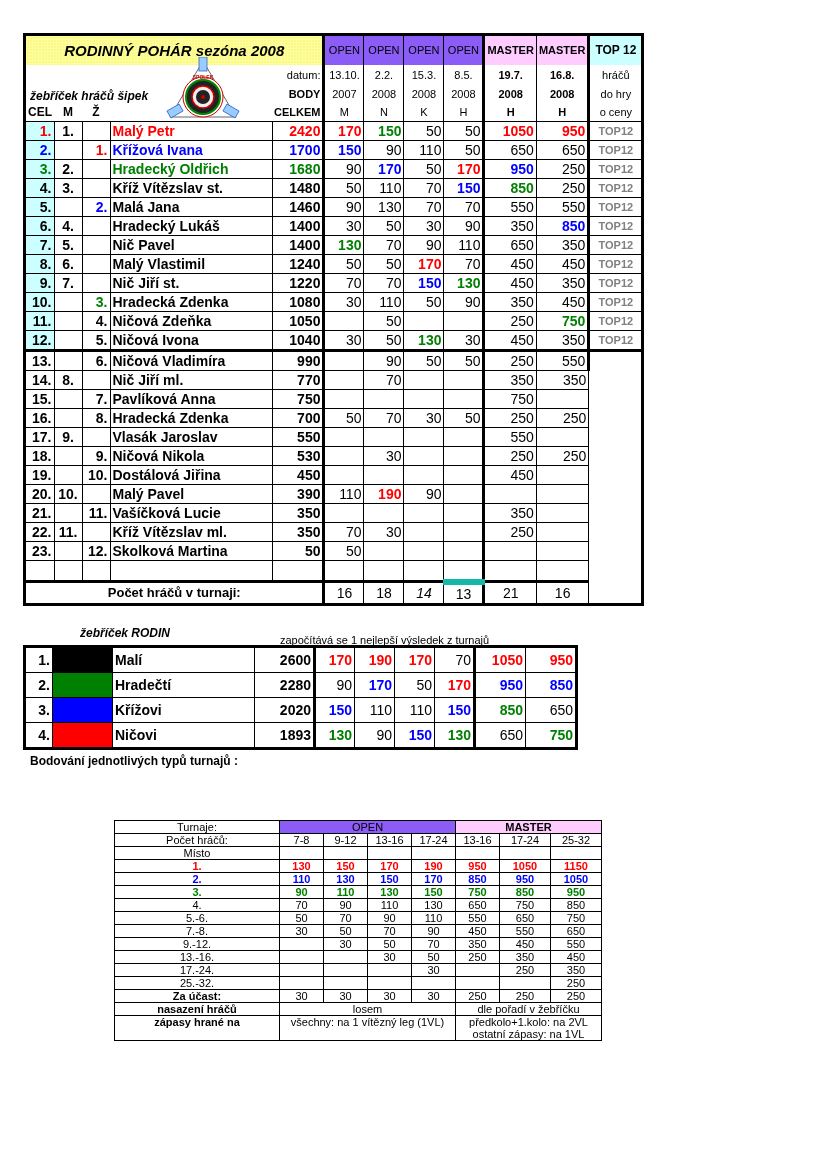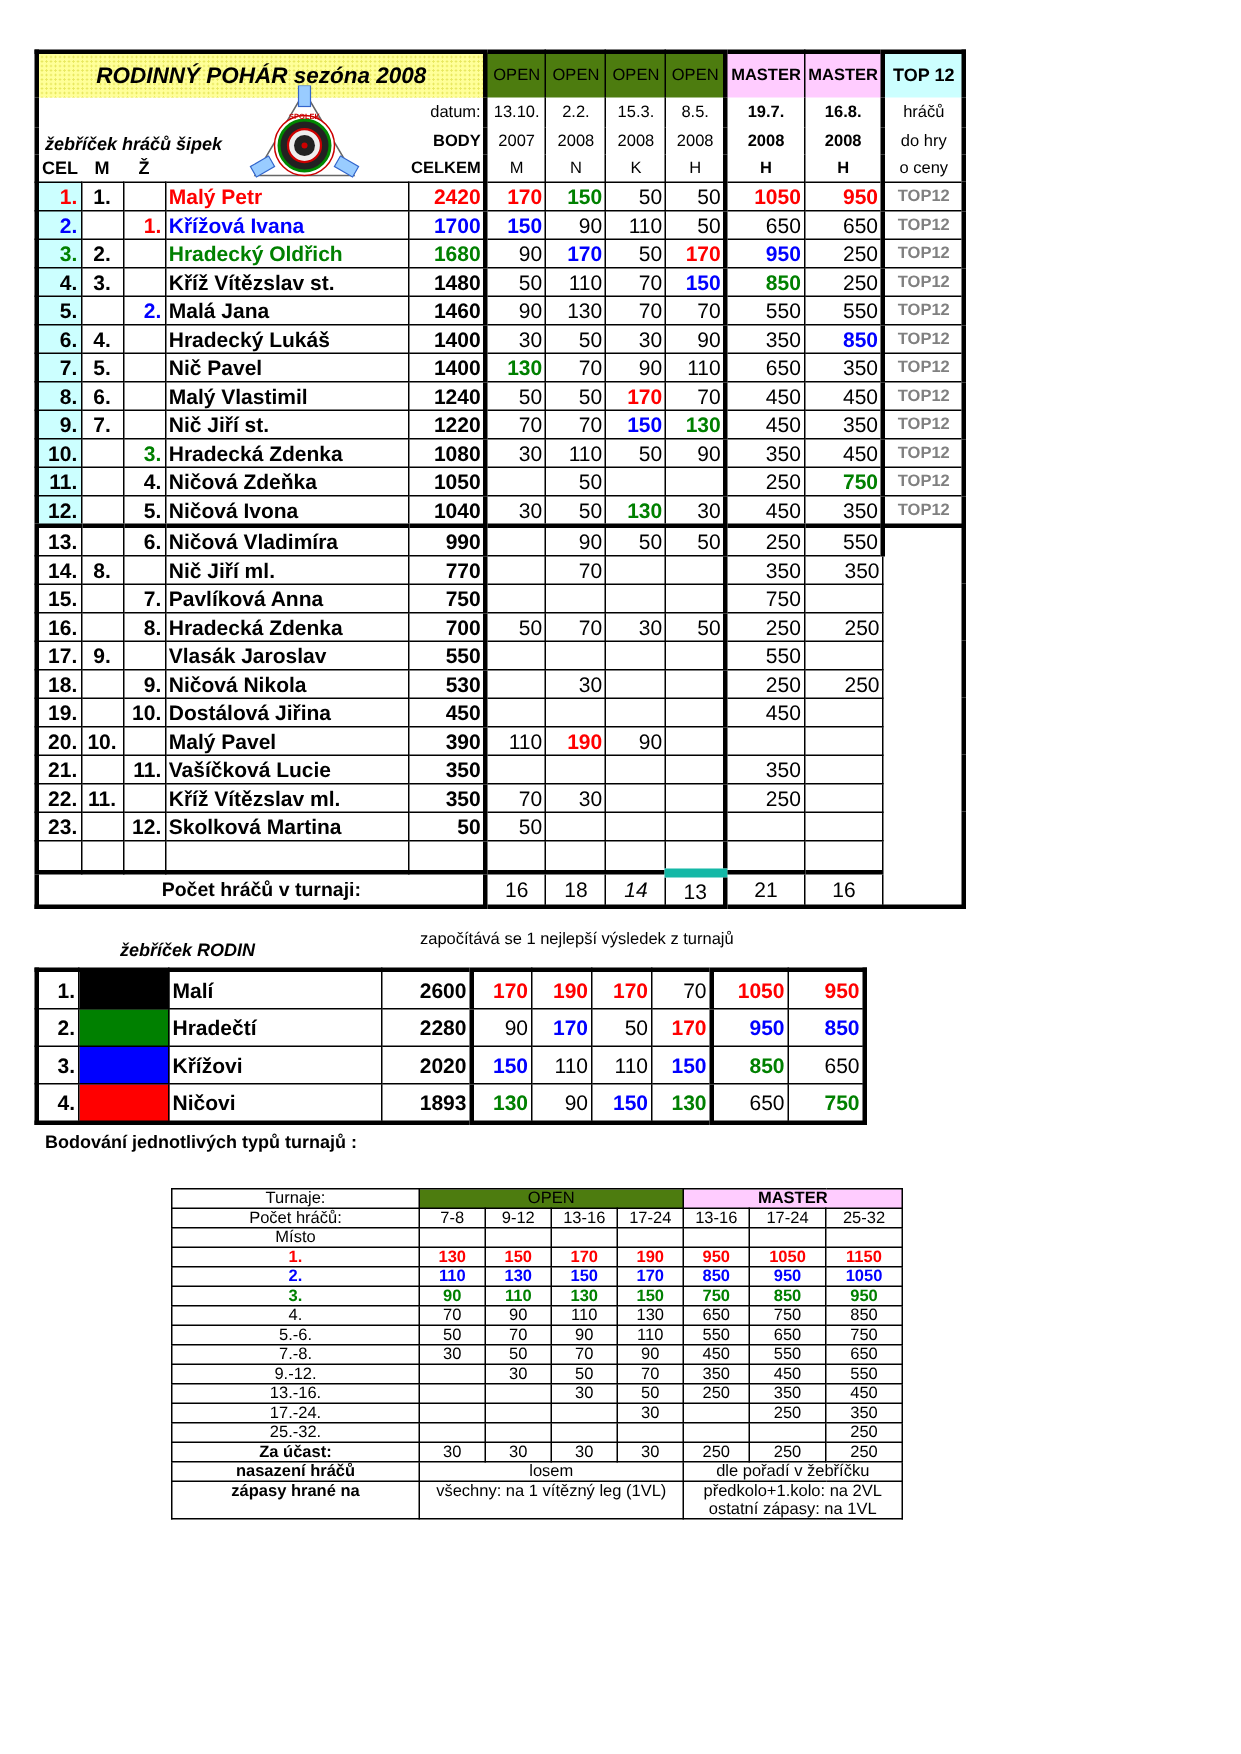--- a/index.html
+++ b/index.html
@@ -4,39 +4,39 @@
 <style>
   html,body{margin:0;padding:0;background:#fff;}
   body{width:827px;height:1169px;position:relative;font-family:"Liberation Sans",sans-serif;color:#000;overflow:hidden;}
   table{border-collapse:collapse;}
   #main{position:absolute;left:23px;top:33px;border:3px solid #000;}
   #main td{border:1px solid #000;height:18px;padding:0 2px;font-size:14px;font-weight:bold;white-space:nowrap;}
   .num{text-align:right;}
   .ctr{text-align:center;}
   .light{font-weight:normal !important;}
   .cyan{background:#ccffff;}
-  .green-bg{background:#4d7c0f;}
+  .green-bg{background:#8b5cf6;}
   .pink-bg{background:#ffccff;}
   .yellow-bg{background:#ffff99;background-image:radial-gradient(#e8e860 0.6px,transparent 0.8px);background-size:3px 3px;}
   .red{color:#ff0000;}
   .blue{color:#0000ff;}
   .grn{color:#008000;}
   .gray{color:#808080;}
   .thickL{border-left:3px solid #000 !important;}
   .thickR{border-right:3px solid #000 !important;}
   .thickT{border-top:3px solid #000 !important;}
   .thickB{border-bottom:3px solid #000 !important;}
   .hdr td{font-size:11px !important;font-weight:normal !important;}
   .hdr .b{font-weight:bold !important;}
   #rodin-label{position:absolute;left:80px;top:626px;font-size:12px;font-weight:bold;font-style:italic;}
-  #rodin-note{position:absolute;left:280px;top:620px;font-size:11px;}
+  #rodin-note{position:absolute;left:280px;top:634px;font-size:11px;text-decoration:underline;}
   #rodin{position:absolute;left:23px;top:645px;border:3px solid #000;}
   #rodin td{border:1px solid #000;height:24px;padding:0 2px;font-size:14px;font-weight:bold;}
   #scoring-title{position:absolute;left:30px;top:754px;font-size:12px;font-weight:bold;}
-  #scoring{position:absolute;left:114px;top:792px;border:1px solid #000;}
+  #scoring{position:absolute;left:114px;top:820px;border:1px solid #000;}
   #scoring td{border:1px solid #000;height:12px;padding:0 2px;font-size:11px;text-align:center;line-height:12px;}
   .tb{font-weight:bold;}
 </style>
 </head>
 <body>
 
 <table id="main">
   <colgroup>
     <col style="width:28px">
       <col style="width:28px">

